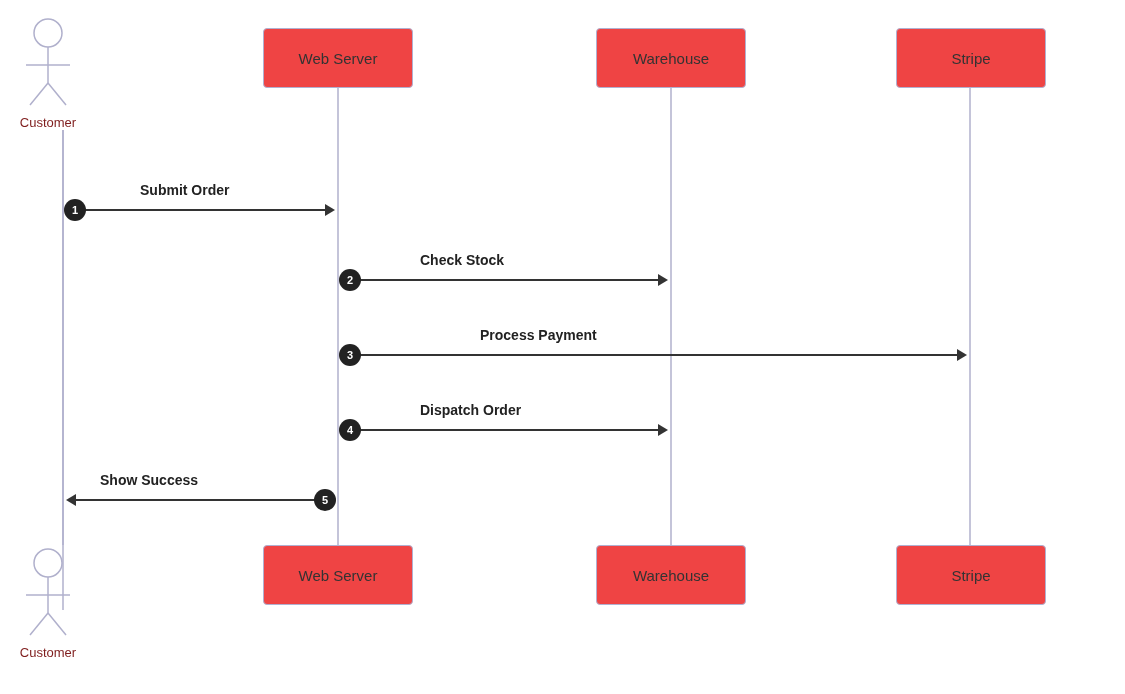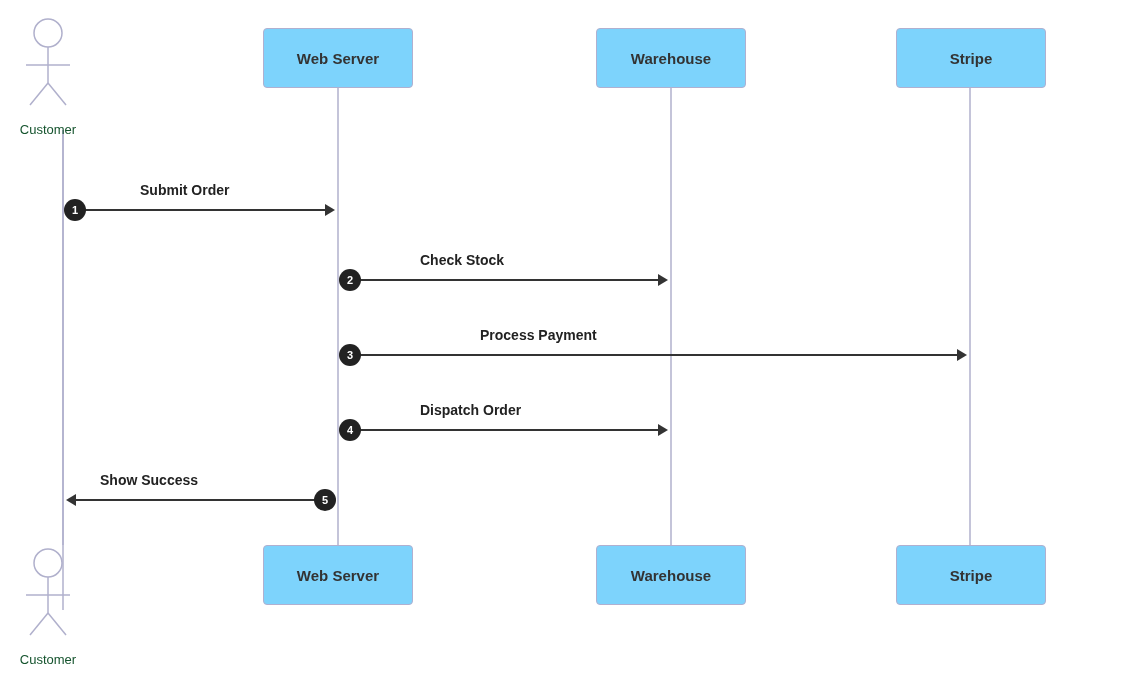--- a/index.html
+++ b/index.html
@@ -14,47 +14,46 @@
 
     #diagram {
       position: relative;
       width: 1125px;
       height: 694px;
     }
 
     
     .actor-box {
       position: absolute;
-      background: #7dd3fc;
+      background: #ef4444;
       border: 1.5px solid #b0b0d0;
       border-radius: 4px;
       display: flex;
       align-items: center;
       justify-content: center;
       font-size: 15px;
       color: #333;
-      font-weight: bold;
     }
 
     
     .actor-figure {
       position: absolute;
       display: flex;
       flex-direction: column;
       align-items: center;
     }
 
     .actor-figure svg {
       display: block;
     }
 
     .actor-label {
       font-size: 13px;
-      color: #14532d;
-      margin-top: 7px;
+      color: #7f1d1d;
+      margin-top: 0;
       text-align: center;
     }
 
     
     .diagram-svg {
       position: absolute;
       top: 0;
       left: 0;
       width: 1125px;
       height: 694px;

